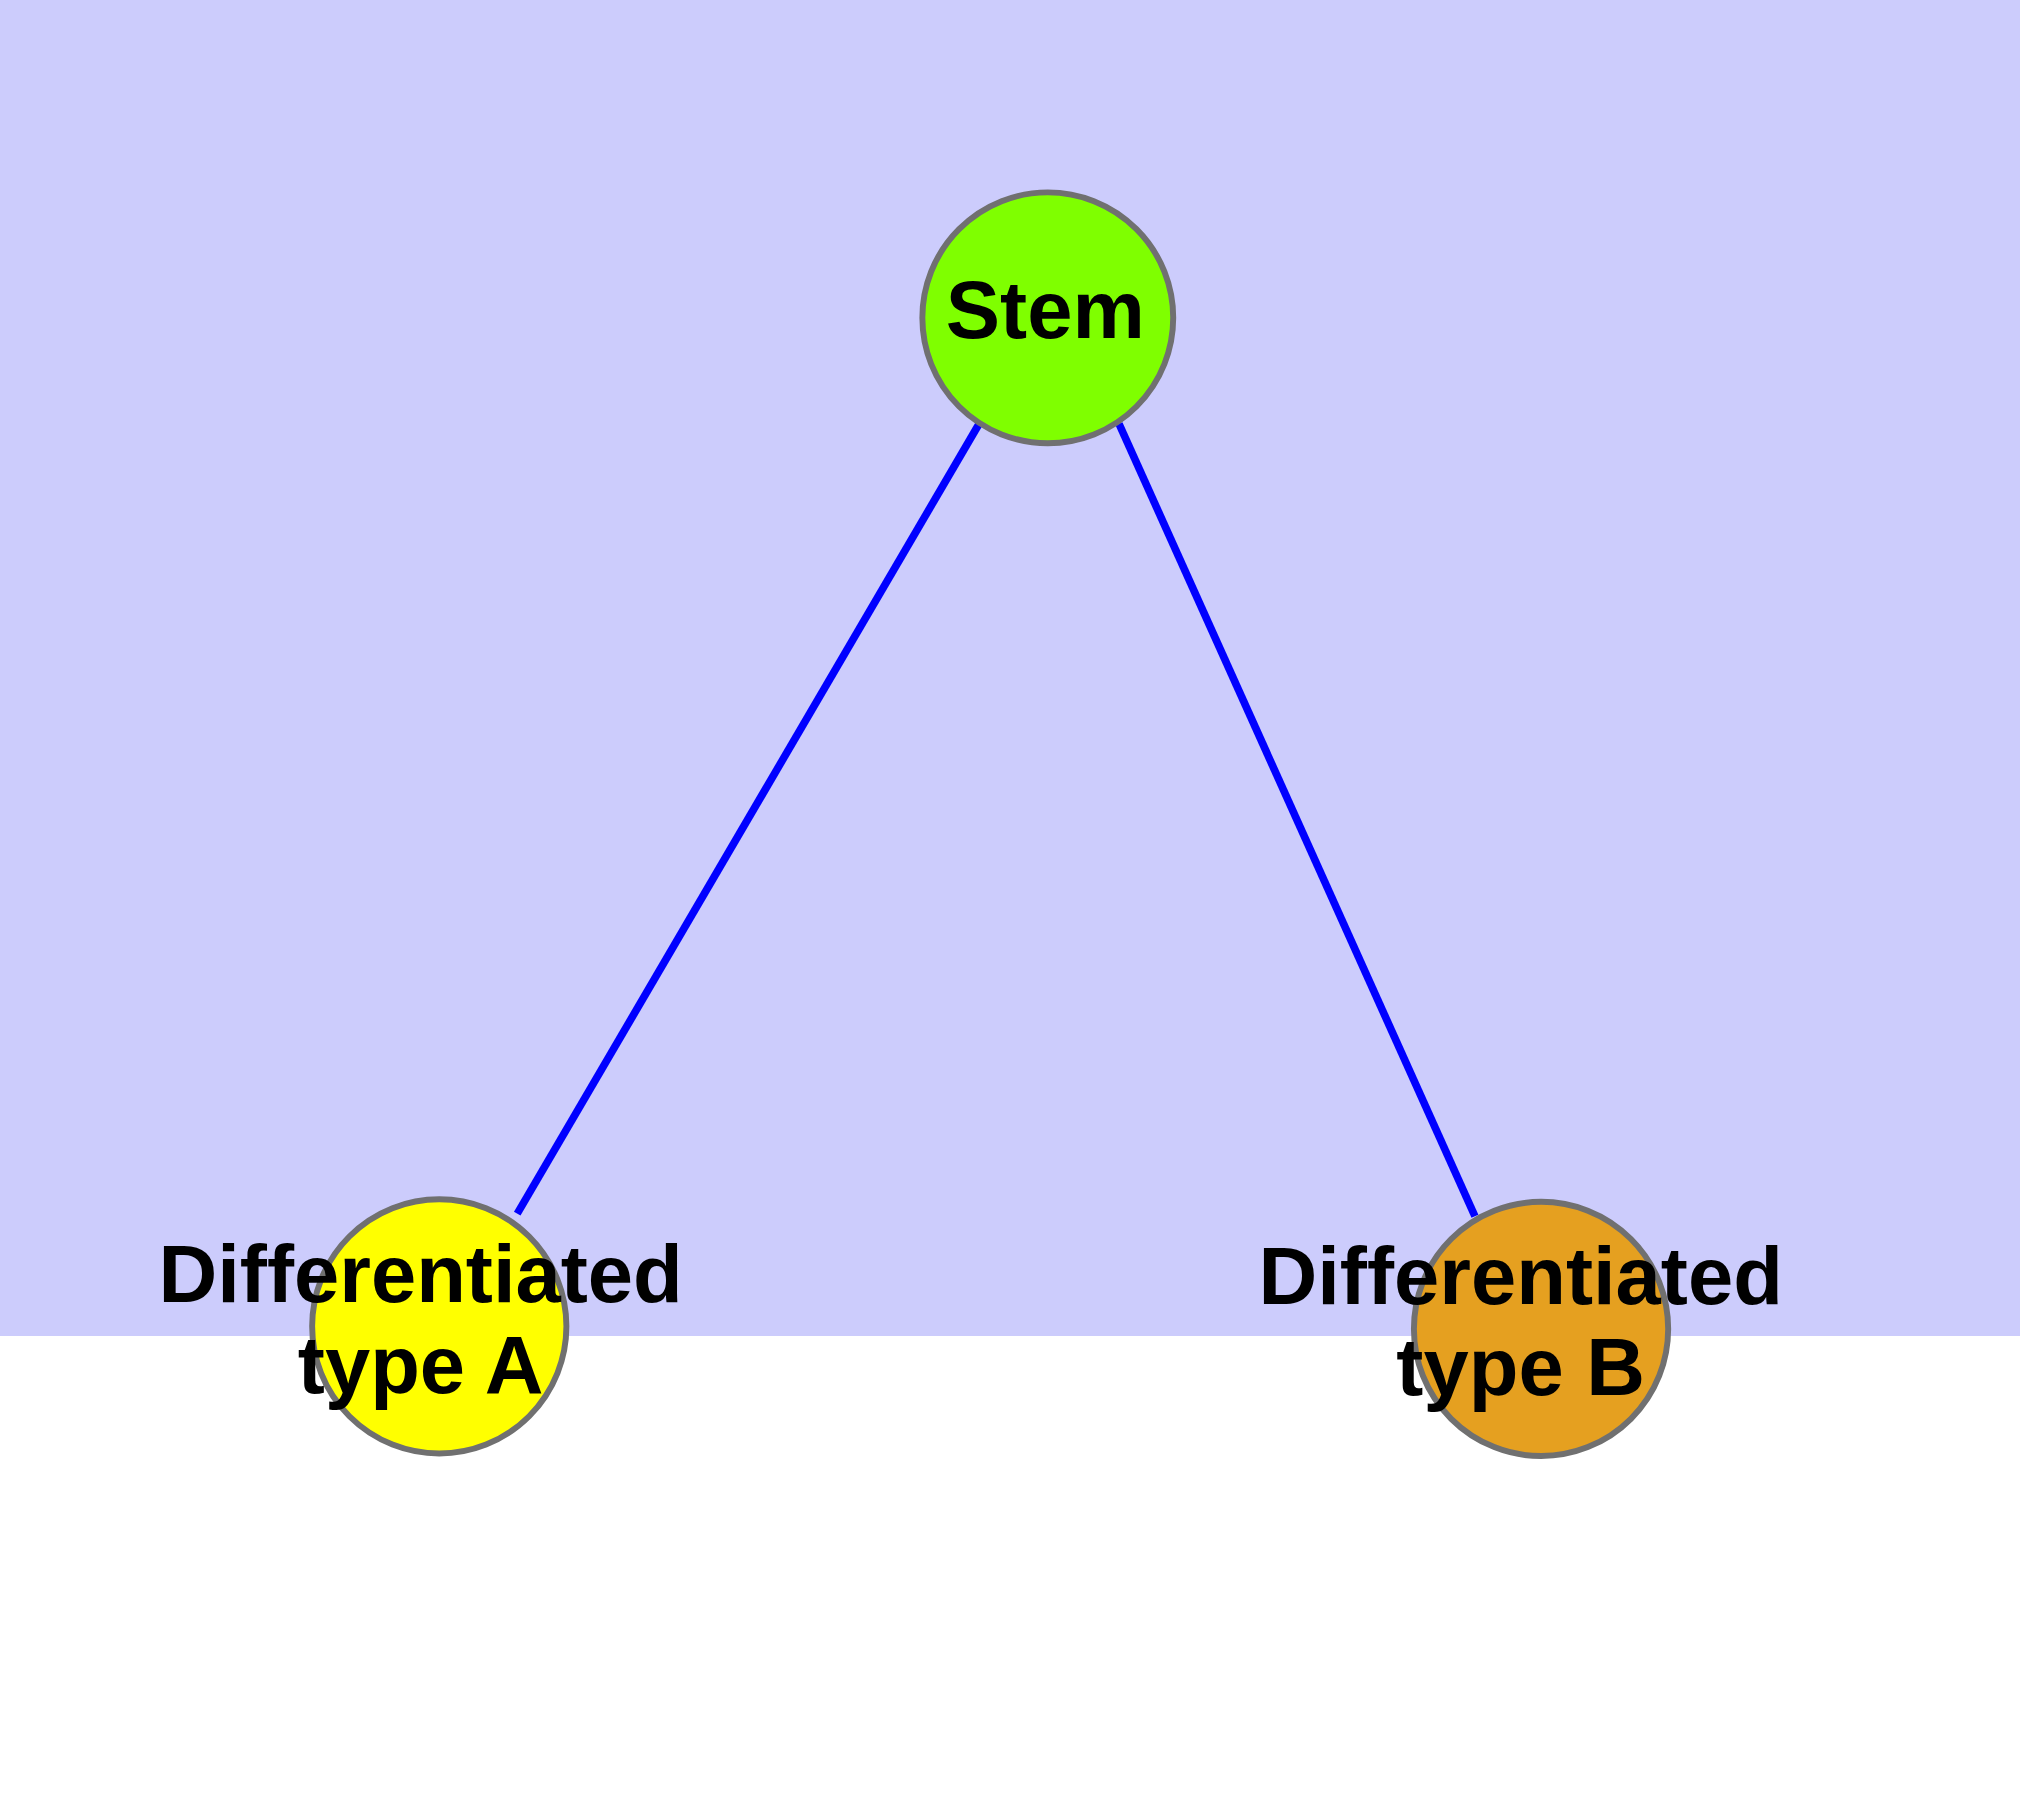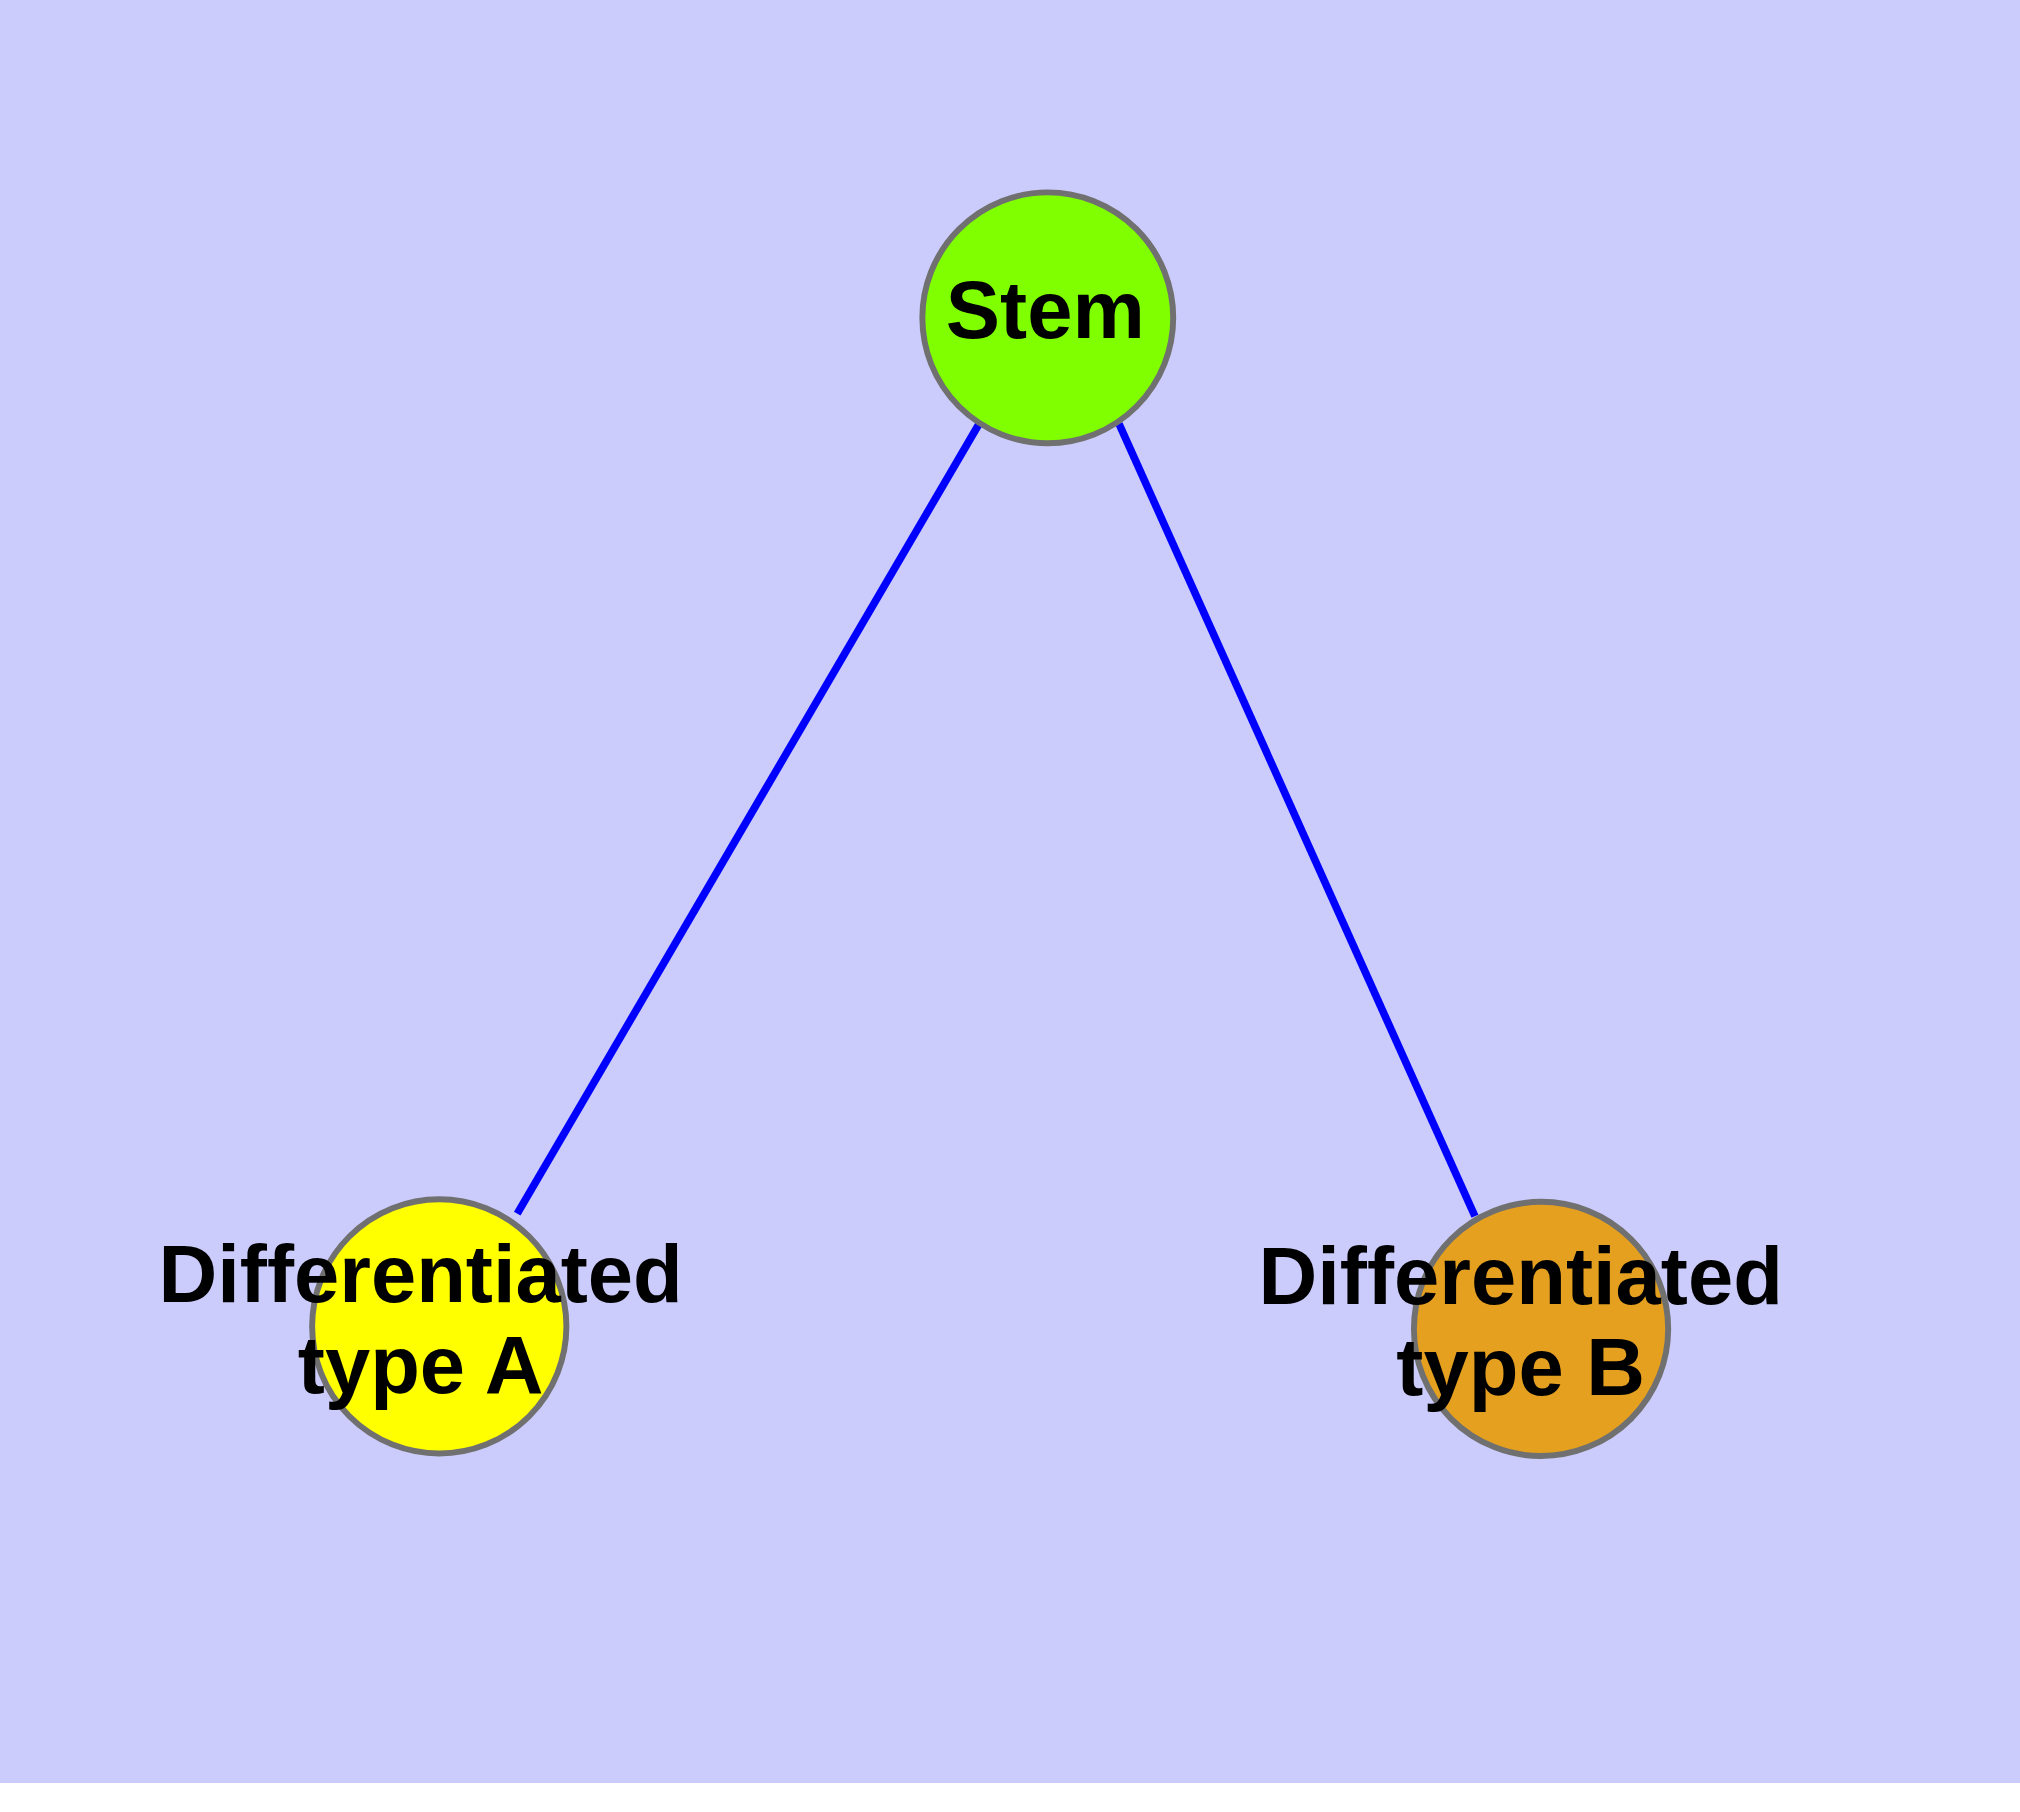--- a/index.html
+++ b/index.html
@@ -8,21 +8,21 @@
   }
   body {
     width: 2021px;
     height: 1812px;
     overflow: hidden;
     font-family: "Liberation Sans", sans-serif;
   }
   #canvas {
     position: relative;
     width: 2021px;
-    height: 1783px;
+    height: 1336px;
     background: #ccccfc;
   }
   #graph-svg {
     position: absolute;
     top: 0;
     left: 0;
     width: 2021px;
     height: 1812px;
     display: block;
   }

